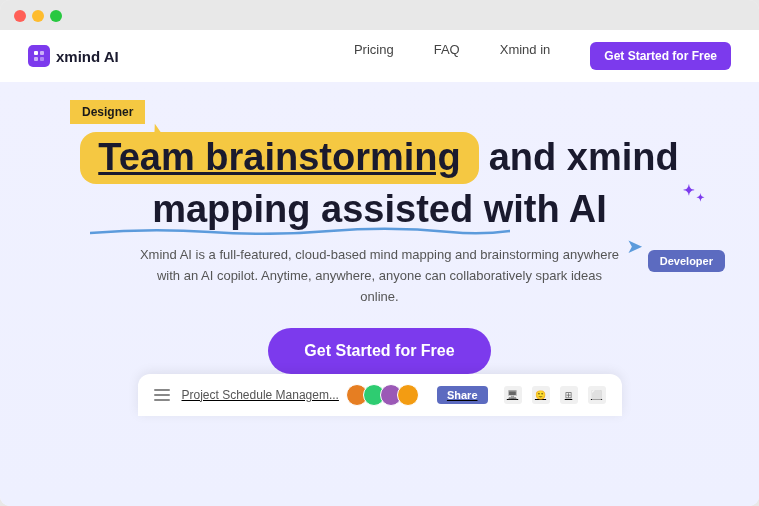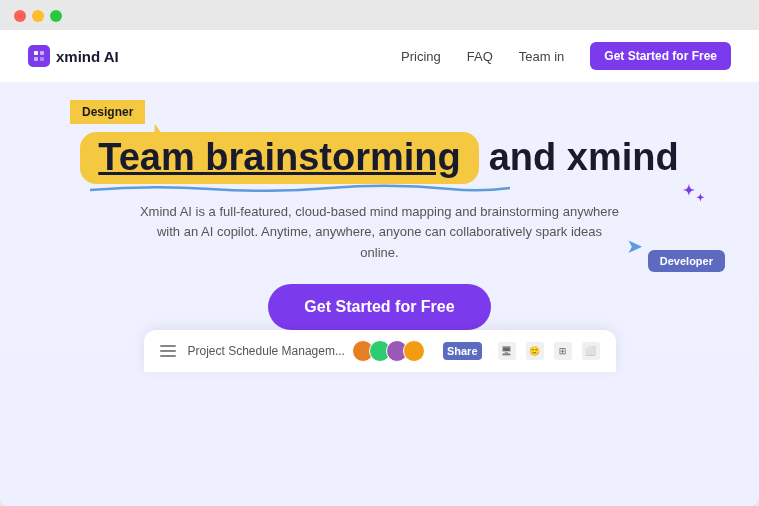--- a/index.html
+++ b/index.html
@@ -87,22 +87,22 @@
     }
 
     .logo-text {
       font-size: 15px;
       font-weight: 600;
       color: #1a1a2e;
     }
 
     .nav-links {
       display: flex;
-      align-items: center;
-      gap: 26px;
+      align-items: flex-start;
+      gap: 40px;
     }
 
     .nav-link {
       font-size: 13px;
       color: #444;
       text-decoration: none;
       cursor: pointer;
     }
 
     .nav-cta {
@@ -264,20 +264,21 @@
     .bottom-card {
       background: white;
       border-radius: 12px 12px 0 0;
       margin: 0 40px;
       padding: 10px 16px;
       display: flex;
       align-items: center;
       gap: 12px;
       box-shadow: 0 -2px 12px rgba(0,0,0,0.08);
       flex-shrink: 0;
+      text-decoration: underline;
     }
 
     .menu-icon-lines {
       display: flex;
       flex-direction: column;
       gap: 3px;
       cursor: pointer;
     }
     .menu-icon-lines span {
       width: 16px;
@@ -314,21 +315,21 @@
 
     .av1 { background: #e67e22; }
     .av2 { background: #2ecc71; }
     .av3 { background: #9b59b6; }
     .av4 { background: #f39c12; }
 
     .share-btn {
       background: #5c6bc0;
       color: white;
       border: none;
-      padding: 3px 4px;
+      padding: 3px 10px;
       border-radius: 4px;
       font-size: 11px;
       font-weight: 600;
       cursor: pointer;
       margin-left: 18px;
       text-align: center;
     }
 
     .card-icons {
       display: flex;
@@ -372,41 +373,42 @@
             <rect x="8" y="2" width="4" height="4" rx="1" fill="white" opacity="0.6"></rect>
             <rect x="2" y="8" width="4" height="4" rx="1" fill="white" opacity="0.6"></rect>
             <rect x="8" y="8" width="4" height="4" rx="1" fill="white" opacity="0.4"></rect>
           </svg>
         </div>
         <span class="logo-text">xmind AI</span>
       </div>
       <div class="nav-links">
         <a class="nav-link">Pricing</a>
         <a class="nav-link">FAQ</a>
-        <a class="nav-link">Team in</a>
+        <a class="nav-link">Xmind in</a>
         <button class="nav-cta">Get Started for Free</button>
       </div>
     </nav>
 
     <div class="hero">
 
       <div class="designer-badge">Designer</div>
       <div class="arrow-designer">➤</div>
 
       <div class="developer-badge">Developer</div>
       <div class="arrow-developer">➤</div>
 
       <div class="hero-headline">
         <div class="headline-line1">
           <div class="highlight-yellow">
             <span>Team brainstorming</span>
           </div>
           <span class="headline-rest-line1">and xmind</span>
         </div>
         <div class="headline-line2">
+          <span>mapping assisted with AI</span>
           <span class="sparkle-1">✦</span>
           <span class="sparkle-2">✦</span>
           <svg class="underline-svg" height="8" viewBox="0 0 420 8">
             <path d="M0 6 Q60 1 120 5 Q180 9 240 4 Q300 -1 360 5 Q390 8 420 4" stroke="#5c9bdc" stroke-width="2.5" fill="none" stroke-linecap="round"></path>
           </svg>
         </div>
       </div>
 
       <p class="hero-subtitle">Xmind AI is a full-featured, cloud-based mind mapping and brainstorming anywhere with an AI copilot. Anytime, anywhere, anyone can collaboratively spark ideas online.</p>
 

